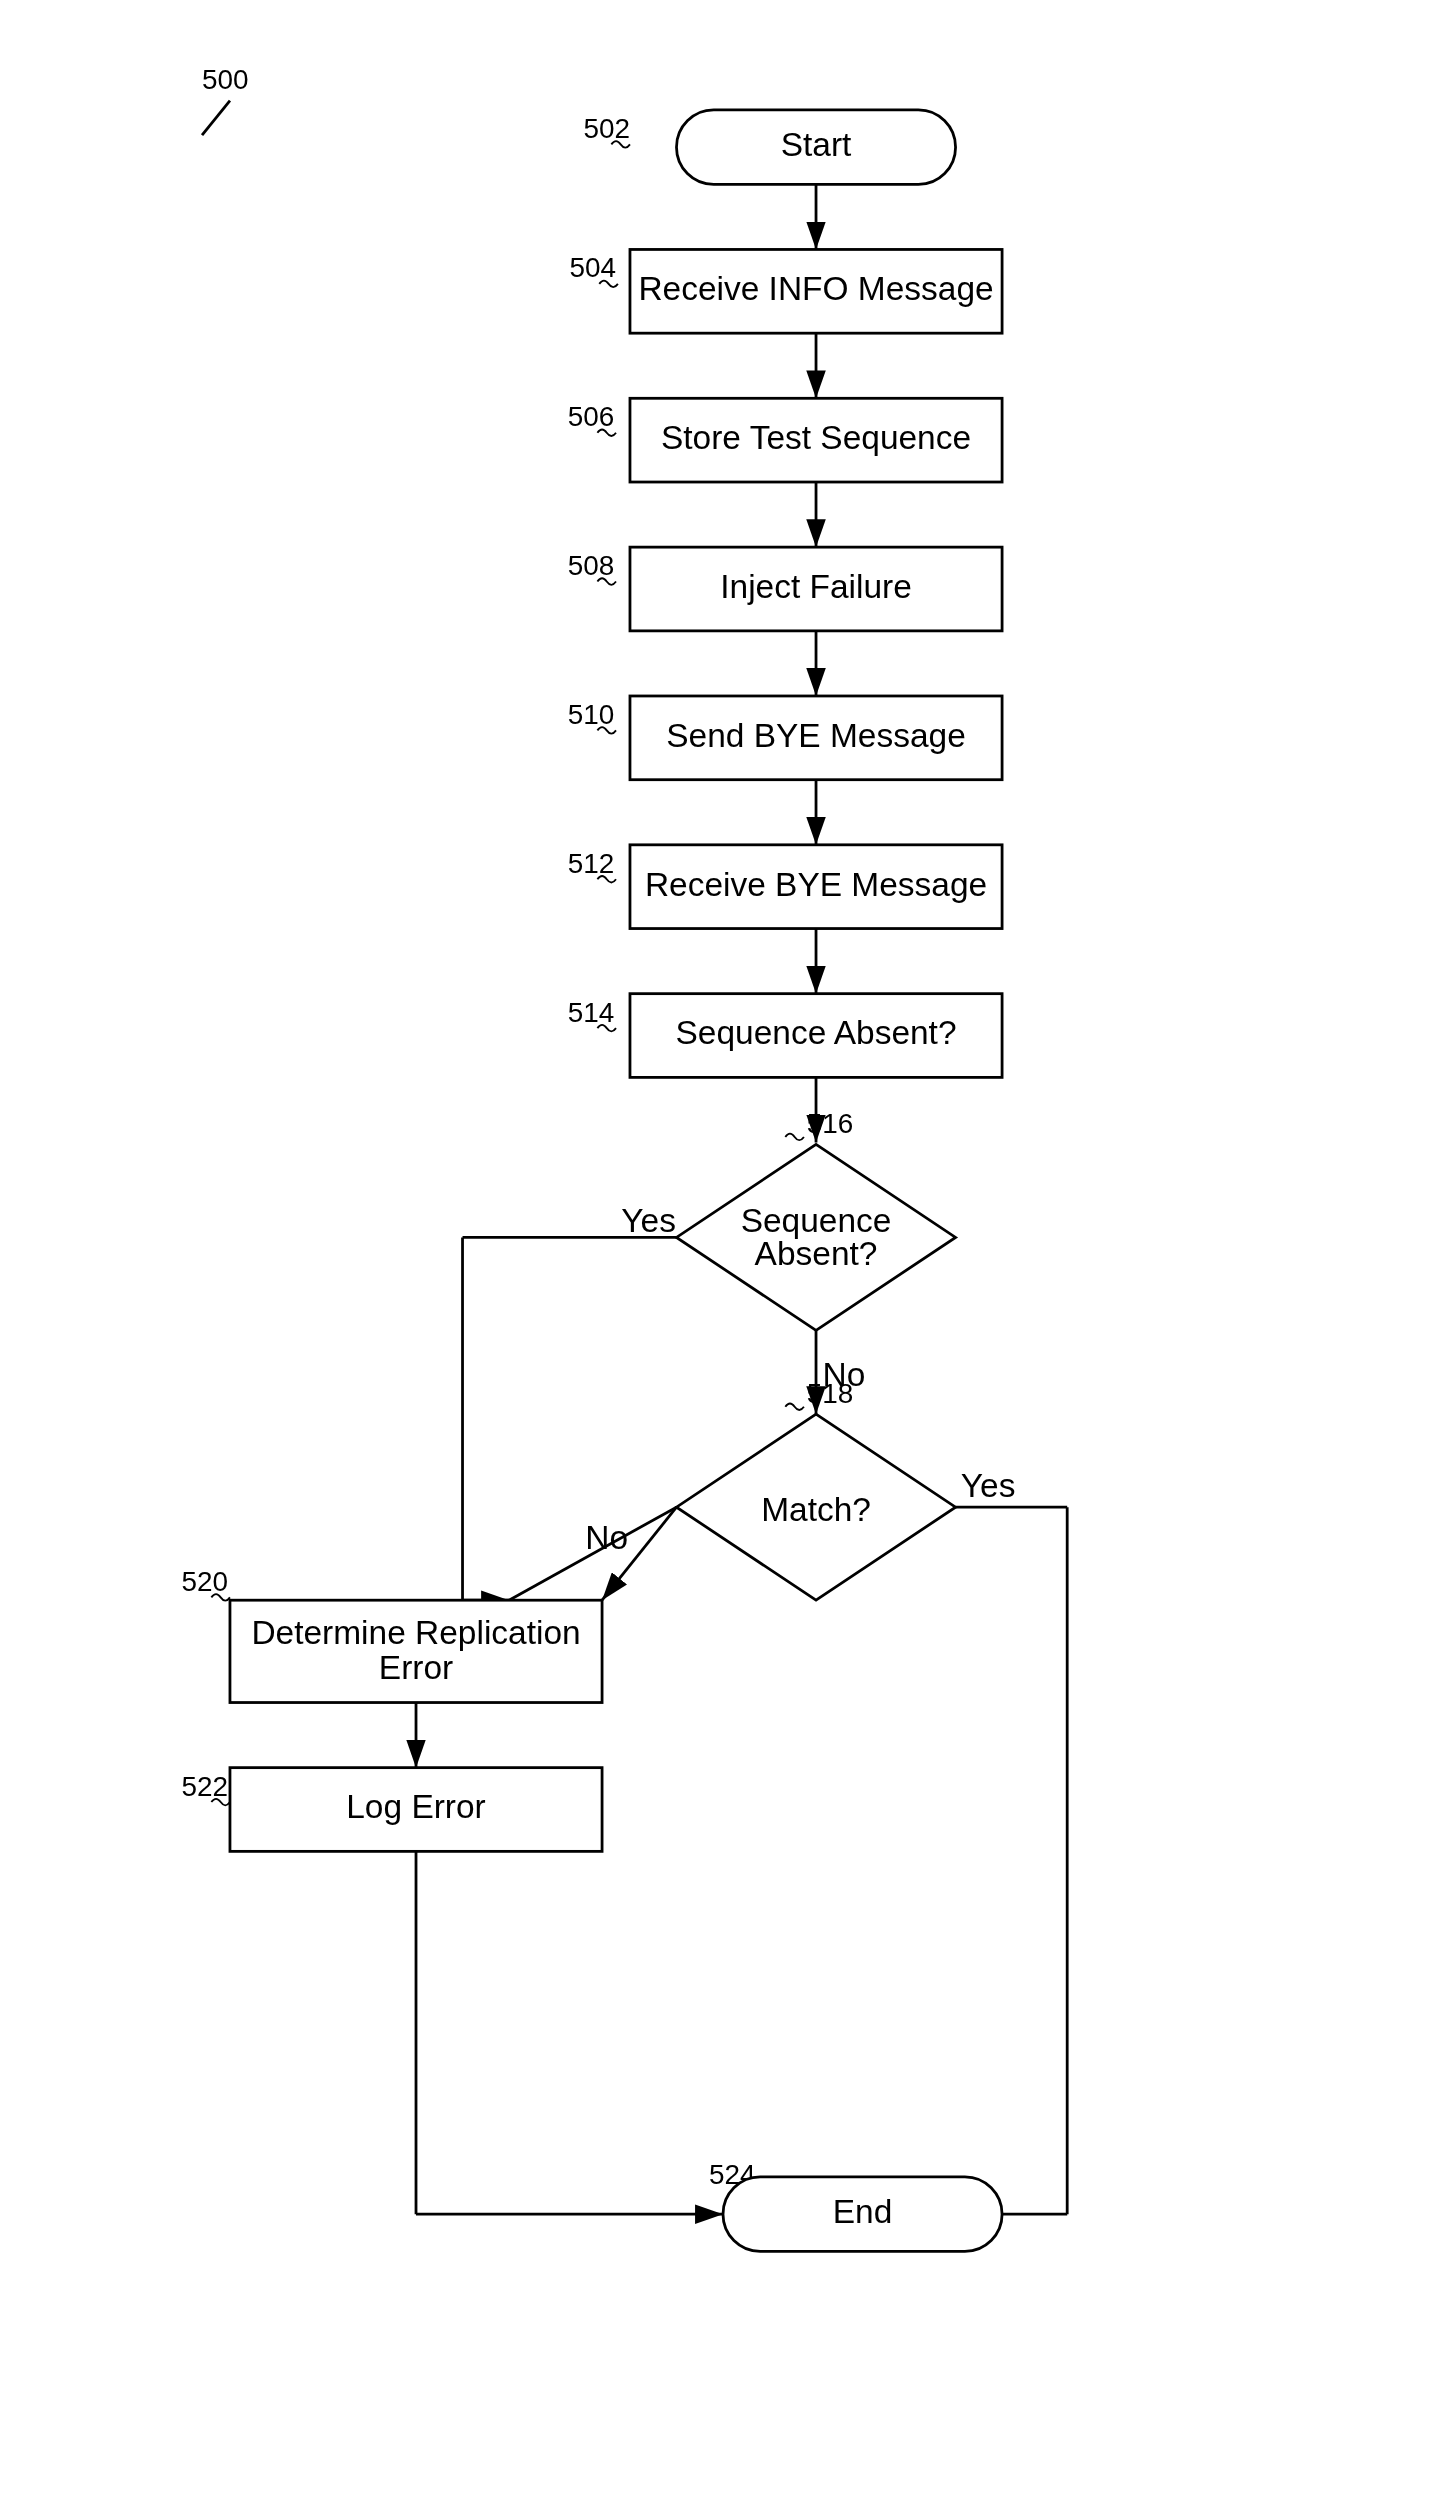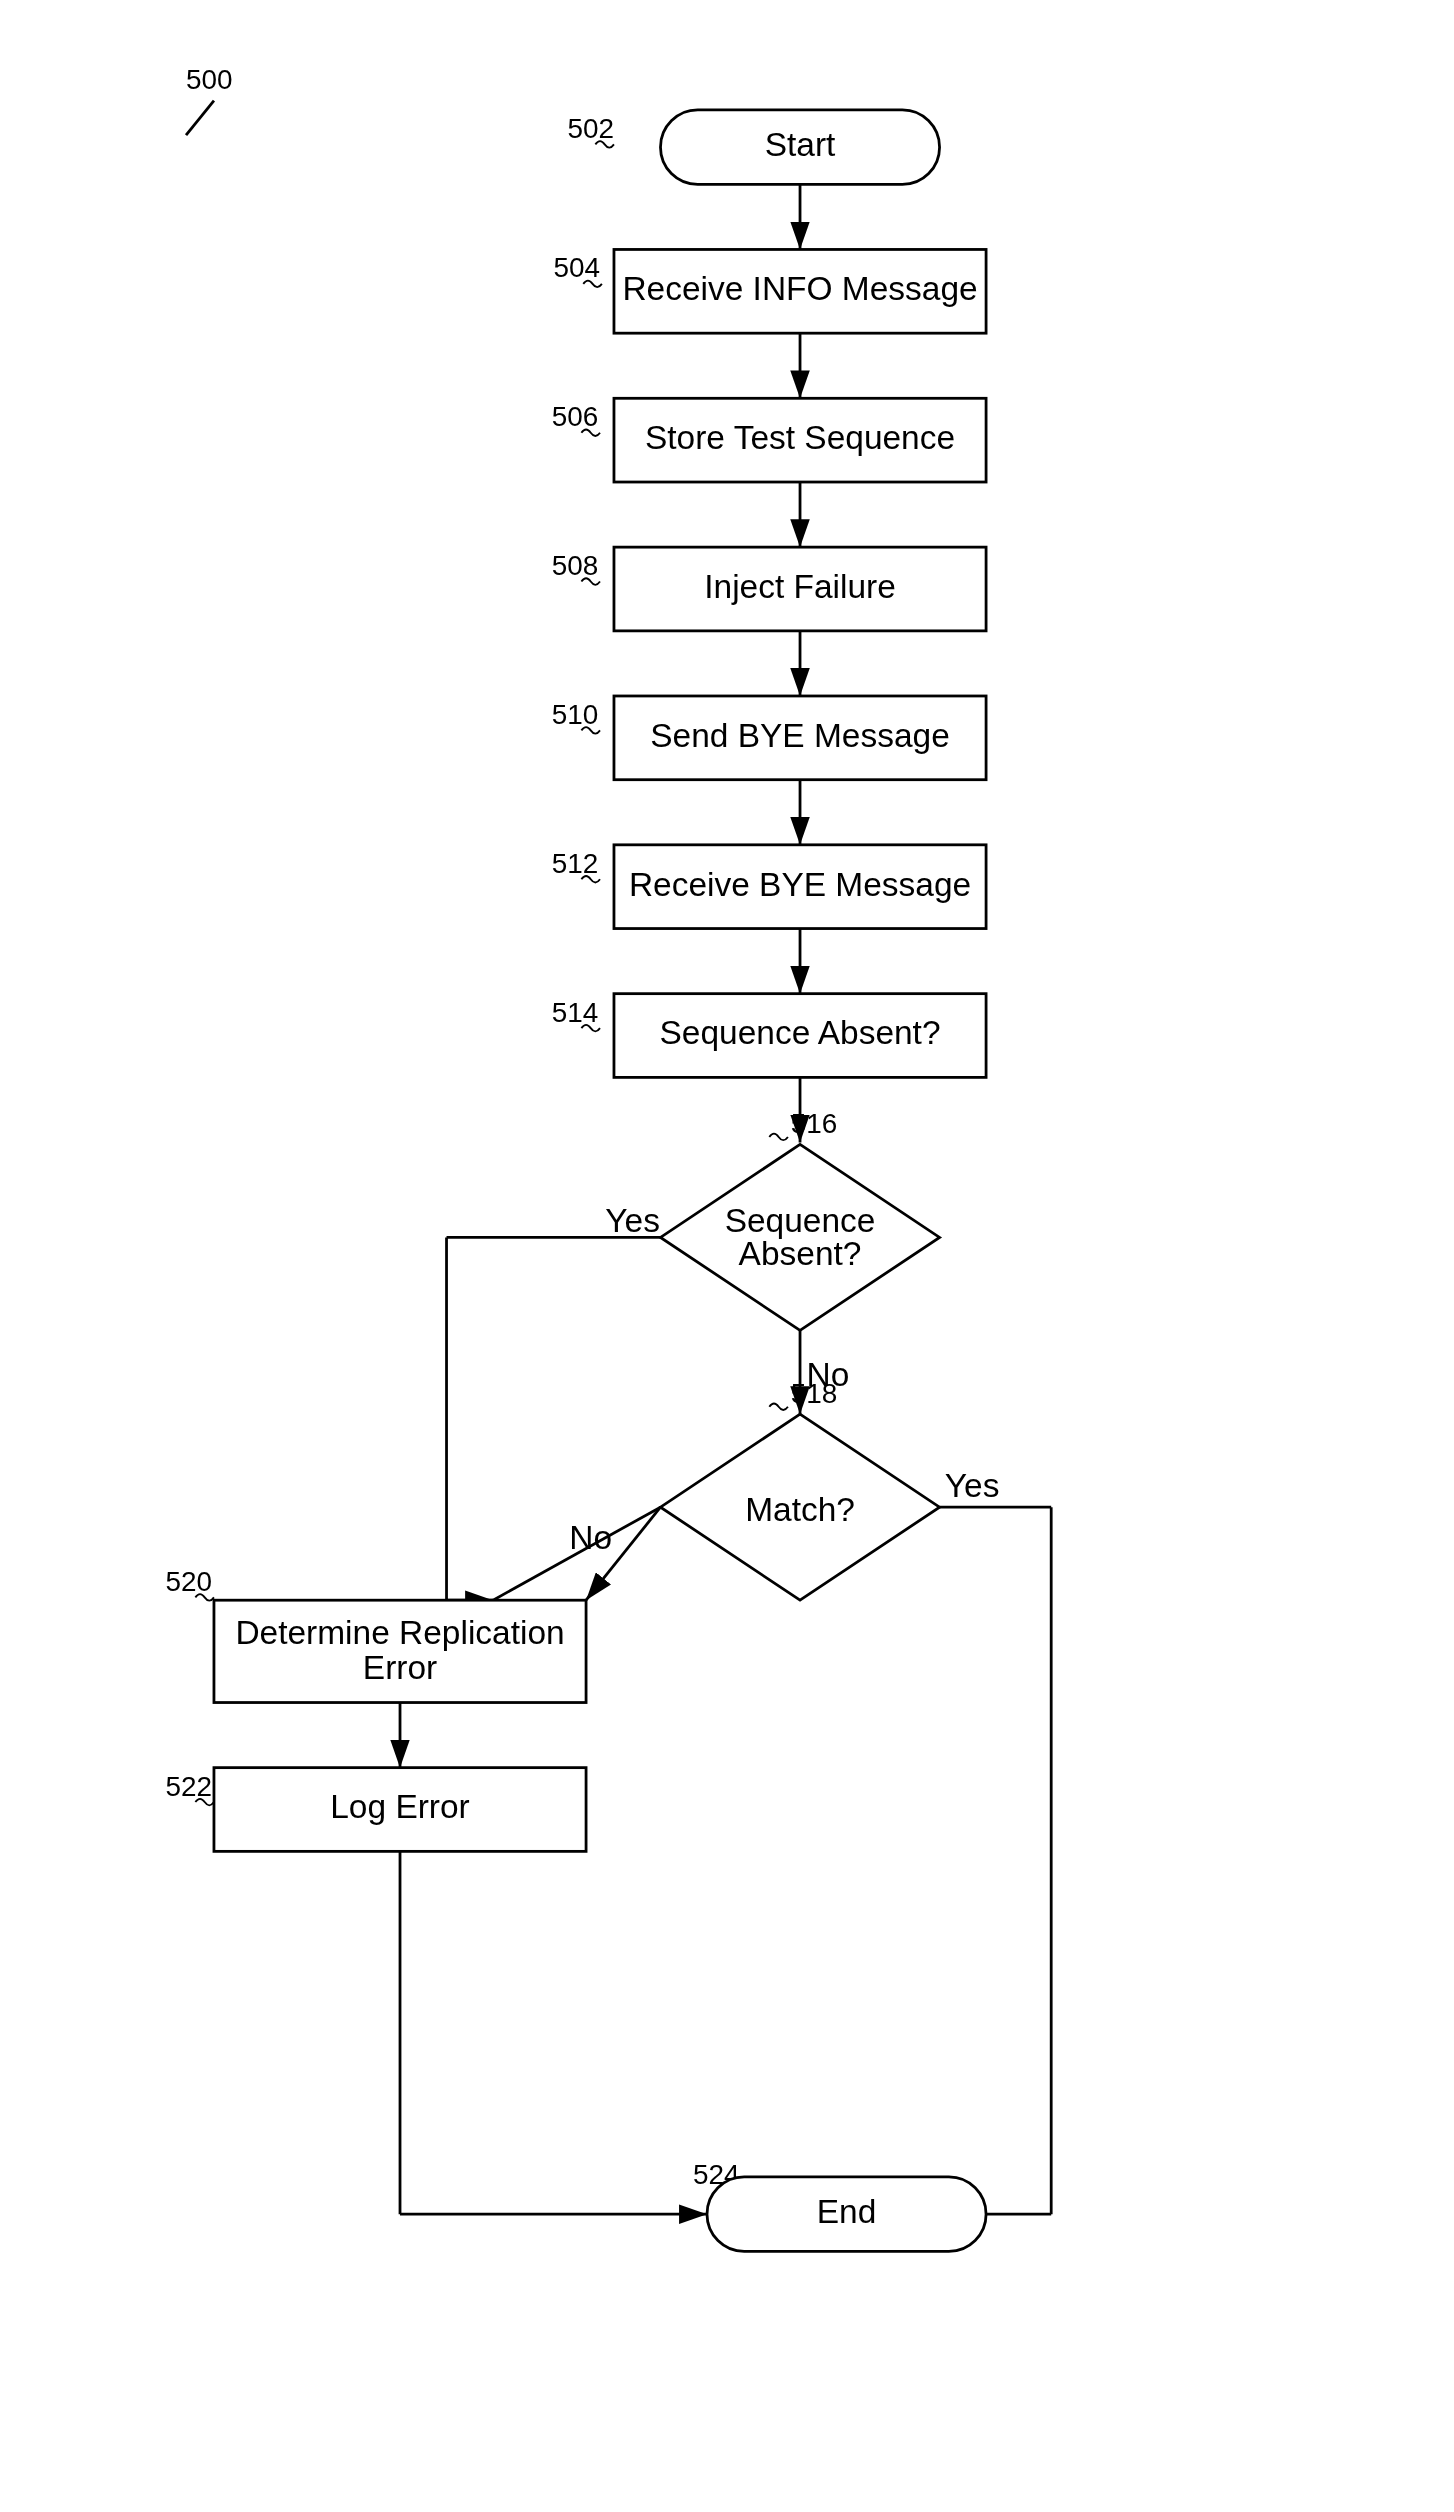--- a/index.html
+++ b/index.html
@@ -11,20 +11,21 @@
       position: relative;
       overflow: hidden;
     }
 
     .diagram-container {
       position: absolute;
       top: 0;
       left: 0;
       width: 1454px;
       height: 2512px;
+      padding-left: 16px;
     }
 
     svg {
       width: 1454px;
       height: 2512px;
     }
 
     
     .node-label {
       font-size: 36px;

